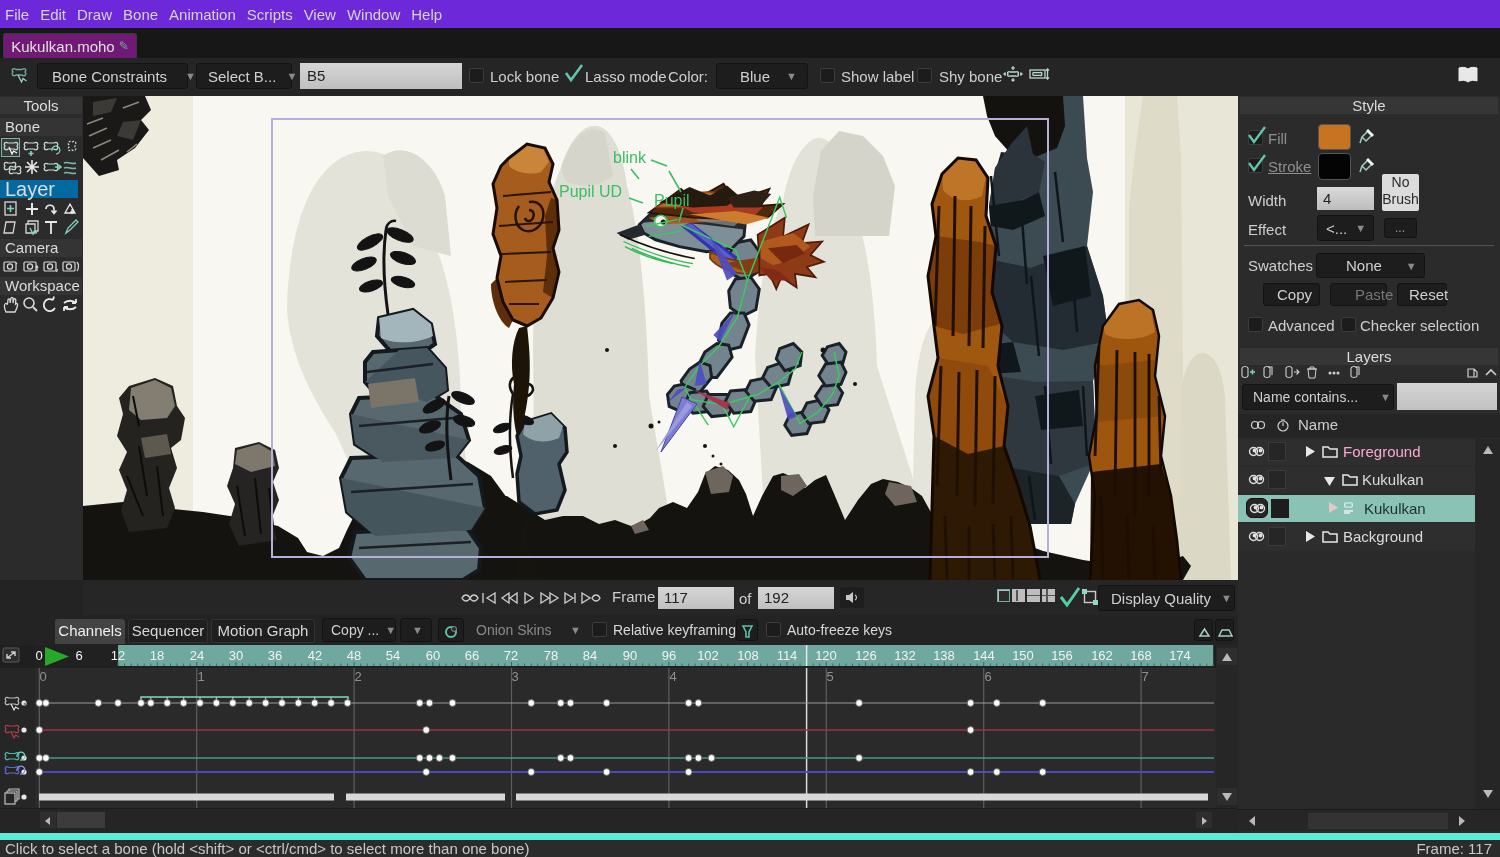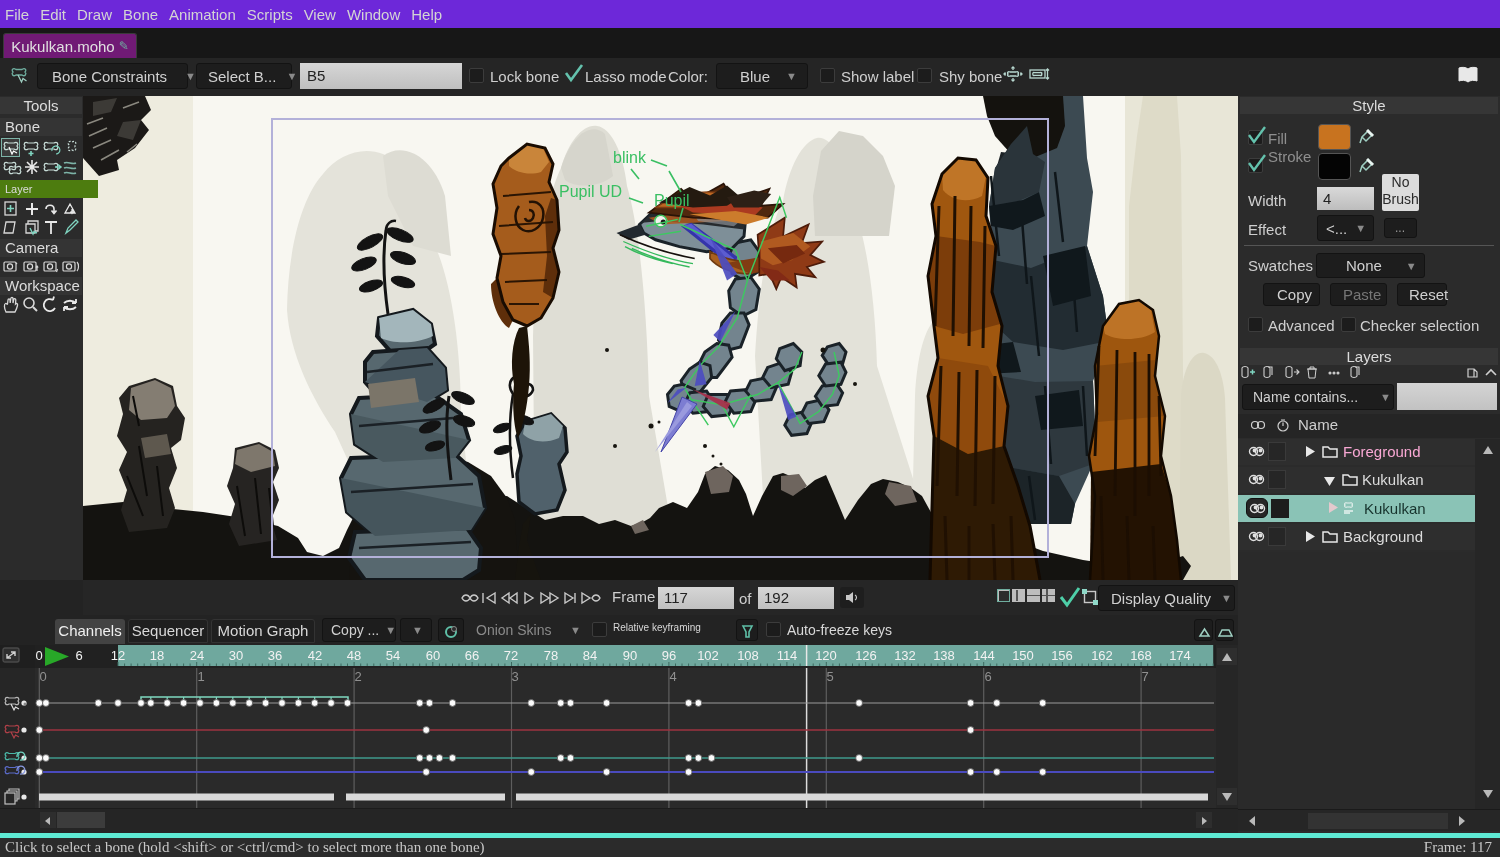--- a/index.html
+++ b/index.html
@@ -29,22 +29,22 @@
   .tarrow { color:#8a8a8a; font-size:11px; margin-left:10px; }
   .check { width:15px; height:15px; background:#1c1c1c; border:1px solid #3c3c3c;
     display:inline-block; border-radius:2px; }
 
   
   #tools { left:0; top:96px; width:83px; height:484px; background:#2b2b2b; }
   #rightpanel { left:1238px; top:96px; width:262px; height:737px; background:#2b2b2b; }
   #framebar { left:83px; top:580px; width:1155px; height:35px; background:#262626; }
   #timeline { left:0; top:615px; width:1238px; height:218px; background:#232323; }
   #statusbar { left:0; top:833px; width:1500px; height:24px; background:#2b2b2b;
-    border-top:5px solid #5eead4; color:#c8c8c8; font-size:15px;
-    display:flex; align-items:center;font-family:Liberation Serif, serif; }
+    border-top:7px solid #5eead4; color:#c8c8c8; font-size:15px;
+    display:flex; align-items:center; }
   #canvas { left:83px; top:96px; width:1155px; height:484px; background:#efeee3; }
 </style>
 </head>
 <body>
 <div id="app">
   <div id="menubar" class="abs">
     <span>File</span>
       <span>Edit</span>
       <span>Draw</span>
       <span>Bone</span>
@@ -315,21 +315,21 @@
         <g stroke="#e8e8e8" stroke-width="1.6">
             <path d="M30 21 L30 35 M23 28 L37 28 M25 23 L35 33 M35 23 L25 33"></path>
           </g>
         <path d="M43 28 C41 26 43 23 46 25 L52 25 C55 23 57 26 55 28 C57 30 55 33 52 31 L46 31 C43 33 41 30 43 28 Z"></path>
         <path d="M53 28 L59 28 M56 25.5 L59 28 L56 30.5" stroke="#7fd4c0" stroke-width="1.5"></path>
         <g stroke="#7db4a8" stroke-width="1.5">
             <path d="M62 24 C66 22 70 26 74 24 M62 29 C66 27 70 31 74 29 M62 34 C66 32 70 36 74 34"></path>
           </g>
       </g>
     </svg>
-    <div class="abs" style="left:0;top:84px;width:98px;height:18px;background:#4d7c0f;color:#dcdcdc;font-size:11px;padding-left:5px;line-height:18px;">Layer</div>
+    <div class="abs" style="left:0;top:84px;width:78px;height:18px;background:#0369a1;color:#dcdcdc;font-size:20px;padding-left:5px;line-height:18px;">Layer</div>
     <svg class="abs" style="left:2px;top:104px" width="80" height="38" viewBox="0 0 80 38">
       <g fill="none" stroke="#d8d8d8" stroke-width="1.3">
         <rect x="3" y="2" width="11" height="13"></rect>
         <path d="M8.5 5 L8.5 12 M5 8.5 L12 8.5" stroke="#7fd4c0" stroke-width="1.6"></path>
         <path d="M30 3 L30 15 M24 9 L36 9" stroke="#e8e8e8" stroke-width="2"></path>
         <path d="M44 9 C44 4 52 4 52 9 L52 13 M49.5 10.5 L52 13.5 L54.5 10.5" stroke="#e8e8e8" stroke-width="1.6"></path>
         <path d="M63 13 L68 4 L73 13 Z M70 9 L70 13 M68.5 11.5 L70 13.5 L71.5 11.5" stroke="#e8e8e8"></path>
         <path d="M4 22 L13 22 L11 33 L2 33 Z"></path>
         <path d="M24 24 L33 24 L33 33 L24 33 Z M26 24 L26 21 L36 21 L36 31 L33 31"></path>
         <path d="M28 28 L31 34 L32 31.5 L35 33" stroke="#7fd4c0" stroke-width="1.4"></path>
@@ -376,21 +376,21 @@
     <div class="abs" style="left:30px;top:34px;color:#8f8f8f;">Fill</div>
     <div class="abs" style="left:80px;top:28px;width:33px;height:26px;background:#c8731f;border:1px solid #555;border-radius:4px;"></div>
     <svg class="abs" style="left:120px;top:31px" width="18" height="18" viewBox="0 0 18 18">
       <path d="M2 16 L4 10 L11 3 M4 10 L8 14 L15 7" fill="none" stroke="#9fcfc2" stroke-width="1.5"></path>
       <path d="M10 2 L16 8 L14 10 L8 4 Z" fill="#e8f4f0"></path>
     </svg>
     <div class="check abs" style="left:10px;top:62px;"></div>
     <svg class="abs" style="left:8px;top:56px" width="22" height="22" viewBox="0 0 22 22">
         <path d="M3 11 L8 18 L19 3" fill="none" stroke="#64c2ad" stroke-width="2.4"></path>
       </svg>
-    <div class="abs" style="left:30px;top:52px;color:#8f8f8f;">Stroke</div>
+    <div class="abs" style="left:30px;top:62px;color:#8f8f8f;text-decoration:underline;">Stroke</div>
     <div class="abs" style="left:80px;top:57px;width:33px;height:27px;background:#040404;border:1px solid #555;border-radius:4px;"></div>
     <svg class="abs" style="left:120px;top:60px" width="18" height="18" viewBox="0 0 18 18">
       <path d="M2 16 L4 10 L11 3 M4 10 L8 14 L15 7" fill="none" stroke="#9fcfc2" stroke-width="1.5"></path>
       <path d="M10 2 L16 8 L14 10 L8 4 Z" fill="#e8f4f0"></path>
     </svg>
     <div class="abs" style="left:144px;top:78px;width:37px;height:37px;background:#dcdcdc;color:#2a2a2a;font-size:14px;line-height:17px;text-align:center;border-radius:2px;">No<br>Brush</div>
     <div class="abs" style="left:10px;top:96px;">Width</div>
     <div class="abs" style="left:79px;top:91px;width:57px;height:23px;background:linear-gradient(#d9d9d9,#bdbdbd);color:#222;line-height:23px;padding-left:6px;">4</div>
     <div class="abs" style="left:10px;top:125px;">Effect</div>
     <div class="tbtn abs" style="left:79px;top:119px;width:57px;height:26px;">
@@ -402,21 +402,21 @@
       </div>
     <div class="abs" style="left:6px;top:149px;width:250px;height:1px;background:#555;"></div>
     <div class="abs" style="left:10px;top:161px;">Swatches</div>
     <div class="tbtn abs" style="left:78px;top:157px;width:109px;height:25px;">
         <span style="margin-left:29px">None</span>
         <span class="tarrow" style="margin-left:24px">▼</span>
       </div>
     <div class="tbtn abs" style="left:25px;top:187px;width:57px;height:23px;">
         <span style="margin-left:13px">Copy</span>
       </div>
-    <div class="tbtn abs" style="left:92px;top:187px;width:57px;height:23px;color:#777;">
+    <div class="tbtn abs" style="left:92px;top:187px;width:57px;height:23px;color:#777;padding-left:12px;">
         <span style="margin-left:12px">Paste</span>
       </div>
     <div class="tbtn abs" style="left:159px;top:187px;width:50px;height:23px;">
         <span style="margin-left:11px">Reset</span>
       </div>
     <div class="check abs" style="left:10px;top:221px;"></div>
     <div class="abs" style="left:30px;top:221px;">Advanced</div>
     <div class="check abs" style="left:103px;top:221px;"></div>
     <div class="abs" style="left:122px;top:221px;">Checker selection</div>
 
@@ -618,21 +618,21 @@
         </div>
       <div class="tbtn abs" style="left:438px;top:3px;width:26px;height:24px;">
           <svg style="margin:4px 0 0 4px" width="16" height="16" viewBox="0 0 16 16">
             <circle cx="8" cy="8" r="5" fill="none" stroke="#5fc0a8" stroke-width="2"></circle>
             <circle cx="11" cy="5" r="2.5" fill="#2a2a2a" stroke="#8a8a8a" stroke-width="1"></circle>
           </svg>
         </div>
       <div class="abs" style="left:476px;top:7px;color:#8a8a8a;font-size:14px;white-space:nowrap;">Onion Skins</div>
       <span class="tarrow abs" style="left:560px;top:9px;">▼</span>
       <div class="check abs" style="left:592px;top:7px;"></div>
-      <div class="abs" style="left:613px;top:7px;font-size:10px;white-space:nowrap;">Relative keyframing</div>
+      <div class="abs" style="left:613px;top:7px;font-size:14px;white-space:nowrap;">Relative keyframing</div>
       <div class="tbtn abs" style="left:736px;top:4px;width:22px;height:22px;">
           <svg style="margin:3px 0 0 4px" width="13" height="15" viewBox="0 0 13 15">
             <path d="M2 2 L11 2 L8 8 L8 13 L5 13 L5 8 Z" fill="none" stroke="#5fc0a8" stroke-width="1.6"></path>
           </svg>
         </div>
       <div class="check abs" style="left:766px;top:7px;"></div>
       <div class="abs" style="left:787px;top:7px;font-size:14px;white-space:nowrap;">Auto-freeze keys</div>
       <div class="tbtn abs" style="left:1194px;top:4px;width:19px;height:22px;">
           <svg style="margin:5px 0 0 3px" width="13" height="11" viewBox="0 0 13 11">
             <path d="M2 9 L6.5 2 L11 9 Z" fill="none" stroke="#9fcfc2" stroke-width="1.5"></path>

